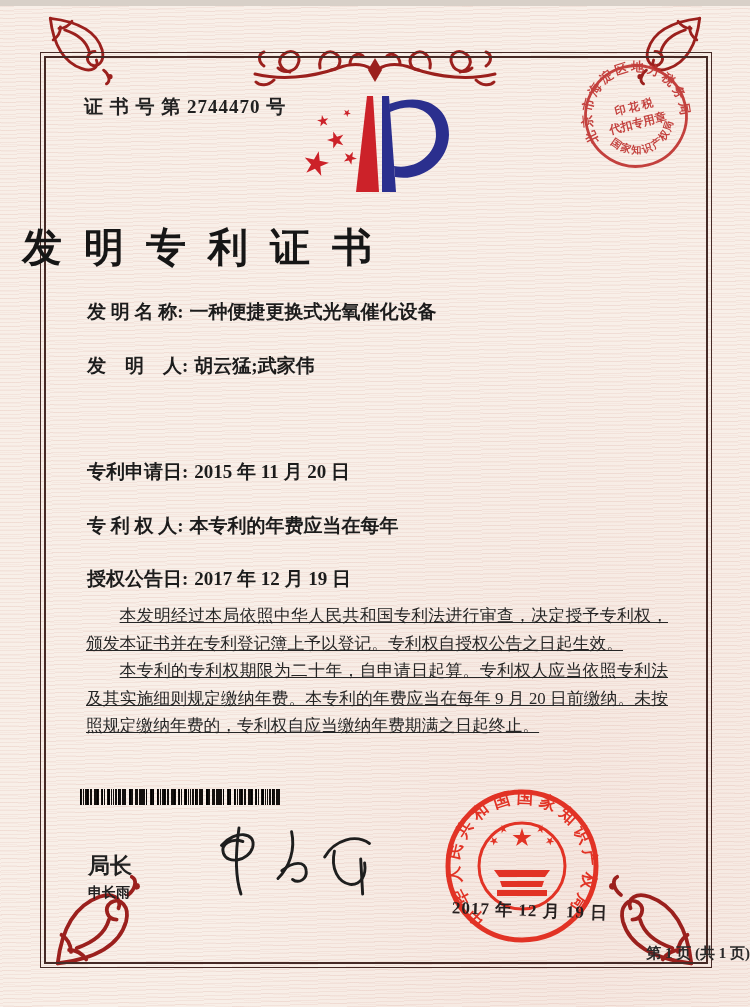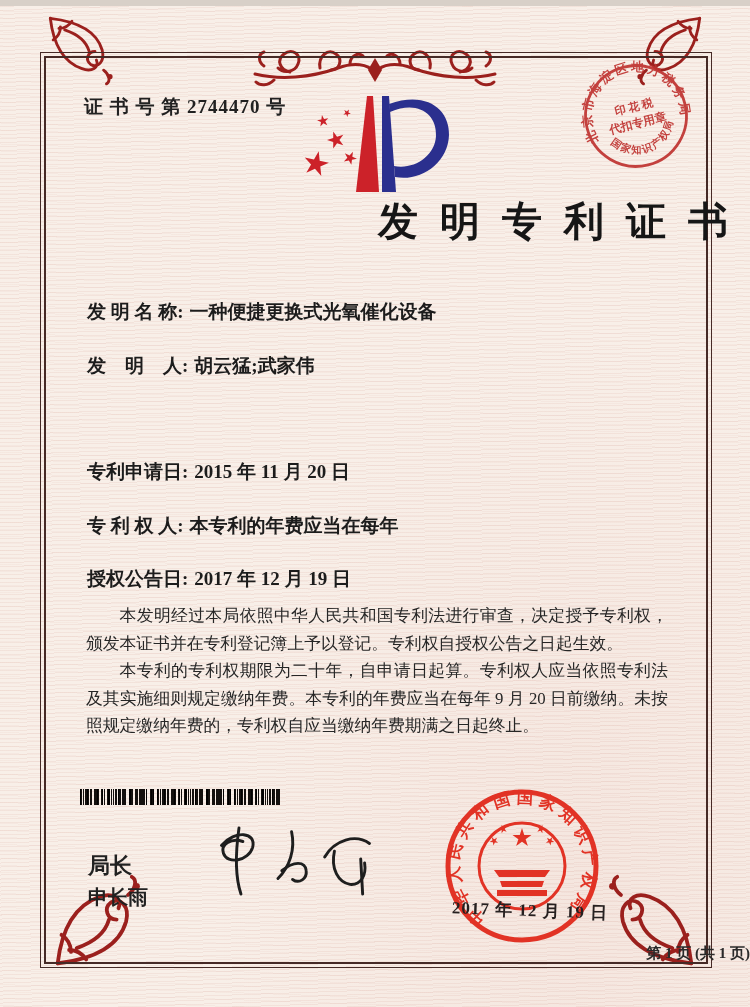--- a/index.html
+++ b/index.html
@@ -11,32 +11,32 @@
       repeating-linear-gradient(2deg, rgba(208,142,130,0.07) 0px, rgba(208,142,130,0.07) 1px, transparent 1px, transparent 7px),
       radial-gradient(ellipse at 78% 88%, rgba(215,150,140,0.10), transparent 45%);
     font-family:"Liberation Serif","DejaVu Serif",serif;
     color:#212121;
   }
   .frame{position:absolute;left:40px;top:46px;width:670px;height:914px;border:1px solid #462a26;}
   .frame::after{content:"";position:absolute;left:3px;top:3px;right:3px;bottom:3px;border:2px solid #462a26;}
   .cert-no{position:absolute;left:84px;top:88px;font-size:19px;font-weight:bold;letter-spacing:1px;}
   .logo{position:absolute;left:292px;top:84px;width:168px;height:108px;}
   .tax-stamp{position:absolute;left:580px;top:54px;width:112px;height:112px;transform:rotate(-14deg);opacity:.92;}
-  .title{position:absolute;left:0;top:188px;width:100%;text-align:right;font-size:40px;font-weight:bold;letter-spacing:22px;text-indent:22px;color:#161616;}
+  .title{position:absolute;left:0;top:214px;width:100%;text-align:left;font-size:40px;font-weight:bold;letter-spacing:22px;text-indent:22px;color:#161616;}
   .field{position:absolute;left:87px;font-size:19px;font-weight:bold;white-space:nowrap;color:#1c1c1c;}
   .flabel{margin-right:6px;}
   .body-text{position:absolute;left:86px;top:596px;width:582px;font-size:16.8px;line-height:1.64;text-align:justify;color:#262626;font-weight:500;}
-  .body-text p{margin:0;text-indent:2em;}
+  .body-text p{margin:0;text-indent:2em;text-decoration:underline;}
   .barcode{position:absolute;left:80px;top:783px;width:202px;height:16px;
     background:
       repeating-linear-gradient(90deg,#14100e 0 2px,transparent 2px 3px,#14100e 3px 4px,transparent 4px 7px),
       repeating-linear-gradient(90deg,#14100e 0 1px,transparent 1px 5px,#14100e 5px 8px,transparent 8px 11px);
     background-blend-mode:multiply;}
   .officer-title{position:absolute;left:88px;top:845px;font-size:22px;font-weight:bold;}
-  .officer-name{position:absolute;left:88px;top:878px;font-size:20px;font-weight:bold;}
+  .officer-name{position:absolute;left:88px;top:878px;font-size:14px;font-weight:bold;}
   .signature{position:absolute;left:202px;top:810px;width:185px;height:88px;}
   .cnipa-seal{position:absolute;left:442px;top:780px;width:160px;height:160px;opacity:.95;}
   .seal-date{position:absolute;left:452px;top:893px;font-size:17px;font-weight:bold;letter-spacing:1px;color:#262020;transform:rotate(2deg);white-space:nowrap;}
   .footer{position:absolute;left:0;top:938px;width:100%;text-align:right;font-size:15px;font-weight:bold;color:#2a2a2a;}
   .ornament{position:absolute;}
   svg text{font-family:"Liberation Serif","DejaVu Serif",serif;}
 </style>
 </head>
 <body>
 

